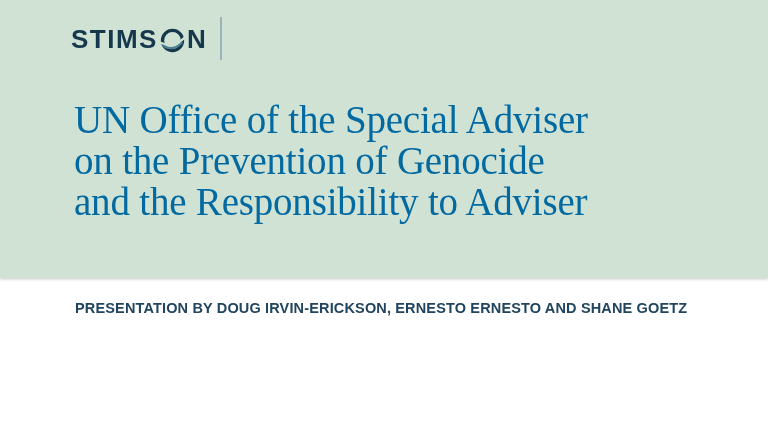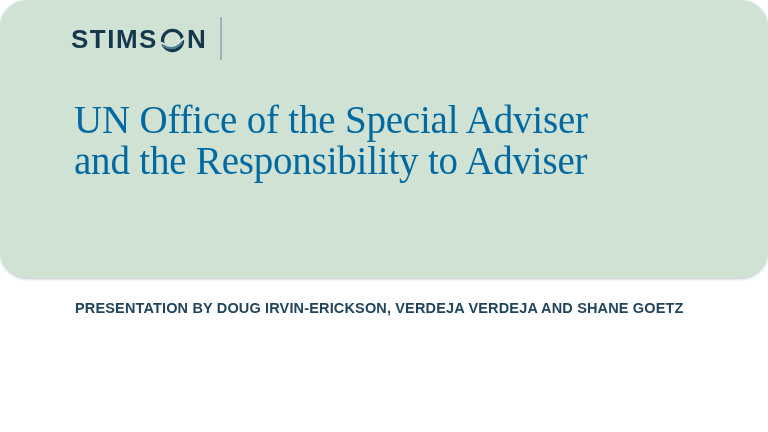--- a/index.html
+++ b/index.html
@@ -14,21 +14,20 @@
     width: 768px; height: 432px;
     background: #ffffff;
   }
   
   .hero {
     position: absolute;
     left: 0; top: 0;
     width: 768px; height: 278px;
     background: #cfe2d4;
     box-shadow: 0 1px 3px rgba(70, 95, 82, 0.35);
-    border-radius: 27px;
   }
   
   .logo {
     position: absolute;
     left: 71px; top: 17px;
     display: flex;
     align-items: center;
   }
   .wordmark {
     display: flex;
@@ -106,20 +105,21 @@
             <path d="M4.5 19.5 Q 14 25.5 23.5 16.5" fill="none" stroke="#4e7f93" stroke-width="2.2" stroke-linecap="round"></path>
           </svg>
         </span>
         <span>N</span>
       </div>
       <div class="logo-divider"></div>
     </div>
 
     <h1 class="title">
       <span class="tline">UN Office of the Special Adviser</span>
+      <span class="tline">on the Prevention of Genocide</span>
       <span class="tline">and the Responsibility to Adviser</span>
     </h1>
 
   </div>
 
-  <div class="byline">PRESENTATION BY DOUG IRVIN-ERICKSON, VERDEJA VERDEJA AND SHANE GOETZ</div>
+  <div class="byline">PRESENTATION BY DOUG IRVIN-ERICKSON, ERNESTO ERNESTO AND SHANE GOETZ</div>
 
 </div>
 
 </body></html>

